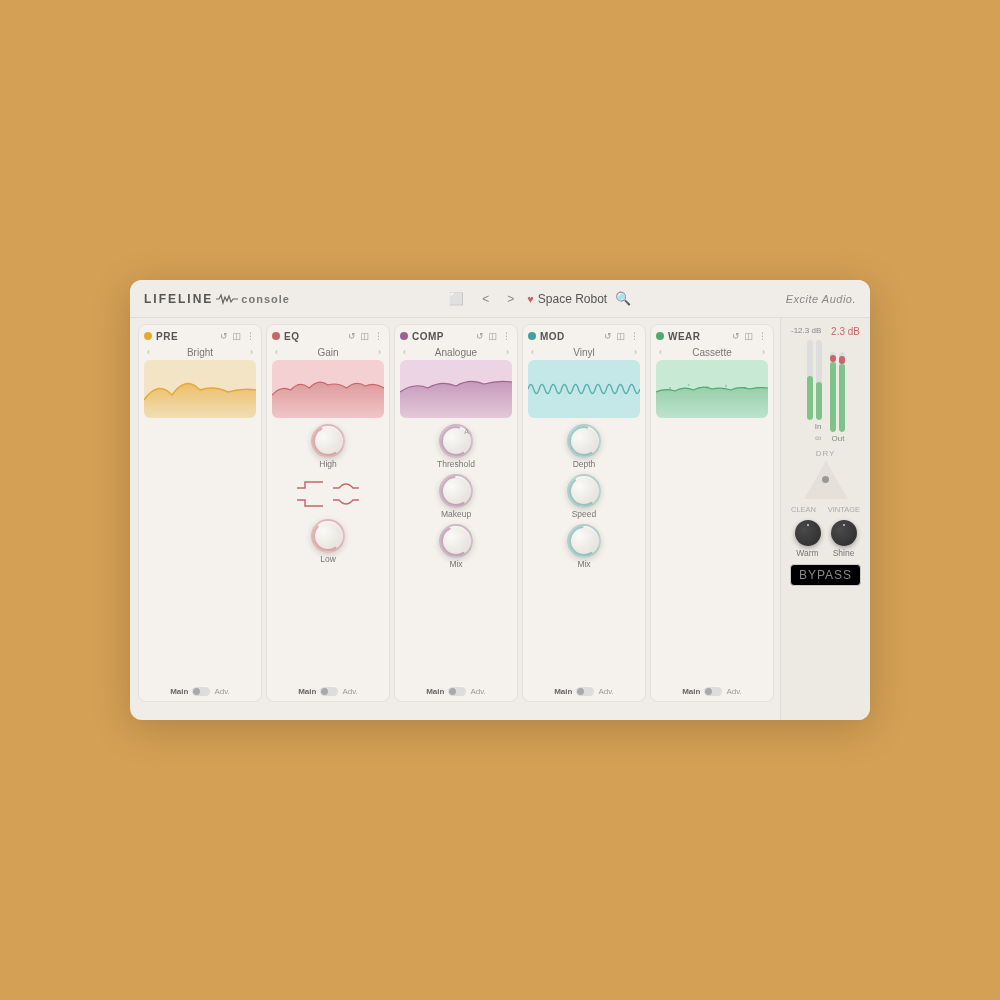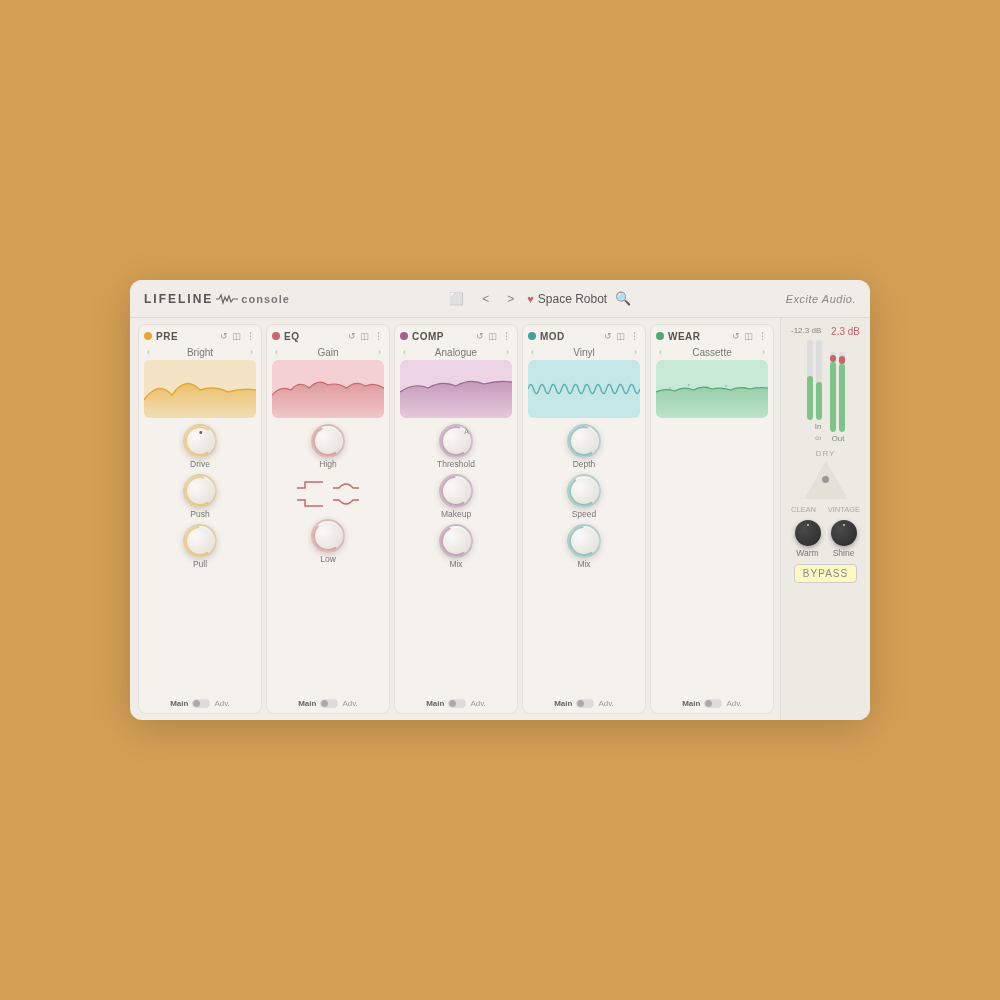--- a/index.html
+++ b/index.html
@@ -91,21 +91,21 @@
     .main-content {
       display: flex;
       flex: 1;
       overflow: hidden;
     }
 
     
     .modules-area {
       display: flex;
       flex: 1;
-      padding: 6px 6px 6px 8px;
+      padding: 6px 6px 18px 8px;
       gap: 4px;
     }
 
     .module {
       flex: 1;
       background: #F5F2EE;
       border-radius: 8px;
       display: flex;
       flex-direction: column;
       padding: 5px;
@@ -364,24 +364,24 @@
       height: 2px;
       background: #ccc;
       border-radius: 50%;
       position: absolute;
       top: 4px;
       left: 50%;
       transform: translateX(-50%);
     }
 
     .bypass-btn {
-      background: #fef9c3;
+      background: #000000;
       border: 1px solid #CCC;
       border-radius: 4px;
-      font-size: 10px;
+      font-size: 12px;
       color: #888;
       padding: 3px 8px;
       cursor: pointer;
       letter-spacing: 1px;
     }
 
     
     .waveform-svg {
       width: 100%;
       height: 100%;
@@ -458,47 +458,20 @@
             <defs>
               <linearGradient id="preGrad" x1="0" y1="0" x2="0" y2="1">
                 <stop offset="0%" stop-color="#E8A830" stop-opacity="0.6"></stop>
                 <stop offset="100%" stop-color="#E8A830" stop-opacity="0.1"></stop>
               </linearGradient>
             </defs>
             <path d="M0,40 Q15,20 30,35 Q45,15 60,30 Q75,25 90,32 Q105,28 120,30 L120,58 L0,58 Z" fill="url(#preGrad)"></path>
             <path d="M0,40 Q15,20 30,35 Q45,15 60,30 Q75,25 90,32 Q105,28 120,30" stroke="#E8A830" stroke-width="1.5" fill="none"></path>
           </svg>
         </div>
-        <div class="knobs-area">
-          <div class="knob-group">
-            <div class="knob">
-              <div class="knob-dot" style="transform: translateX(-50%) rotate(10deg); transform-origin: 50% 200%;"></div>
-              <svg width="34" height="34" viewBox="0 0 34 34" style="position:absolute;">
-                <circle cx="17" cy="17" r="14" fill="none" stroke="#E8A830" stroke-width="2" stroke-dasharray="60 28" stroke-dashoffset="-14" stroke-linecap="round" opacity="0.5"></circle>
-              </svg>
-            </div>
-            <span class="knob-label">Drive</span>
-          </div>
-          <div class="knob-group">
-            <div class="knob">
-              <svg width="34" height="34" viewBox="0 0 34 34" style="position:absolute;">
-                <circle cx="17" cy="17" r="14" fill="none" stroke="#E8A830" stroke-width="2" stroke-dasharray="55 33" stroke-dashoffset="-14" stroke-linecap="round" opacity="0.5"></circle>
-              </svg>
-            </div>
-            <span class="knob-label">Push</span>
-          </div>
-          <div class="knob-group">
-            <div class="knob">
-              <svg width="34" height="34" viewBox="0 0 34 34" style="position:absolute;">
-                <circle cx="17" cy="17" r="14" fill="none" stroke="#E8A830" stroke-width="2" stroke-dasharray="50 38" stroke-dashoffset="-14" stroke-linecap="round" opacity="0.5"></circle>
-              </svg>
-            </div>
-            <span class="knob-label">Pull</span>
-          </div>
-        </div>
         <div class="module-footer">
           <span class="footer-tab active">Main</span>
           <div class="footer-toggle"></div>
           <span class="footer-tab">Adv.</span>
         </div>
       </div>
 
       <div class="module module-eq">
         <div class="module-header">
           <div class="module-title-row">

